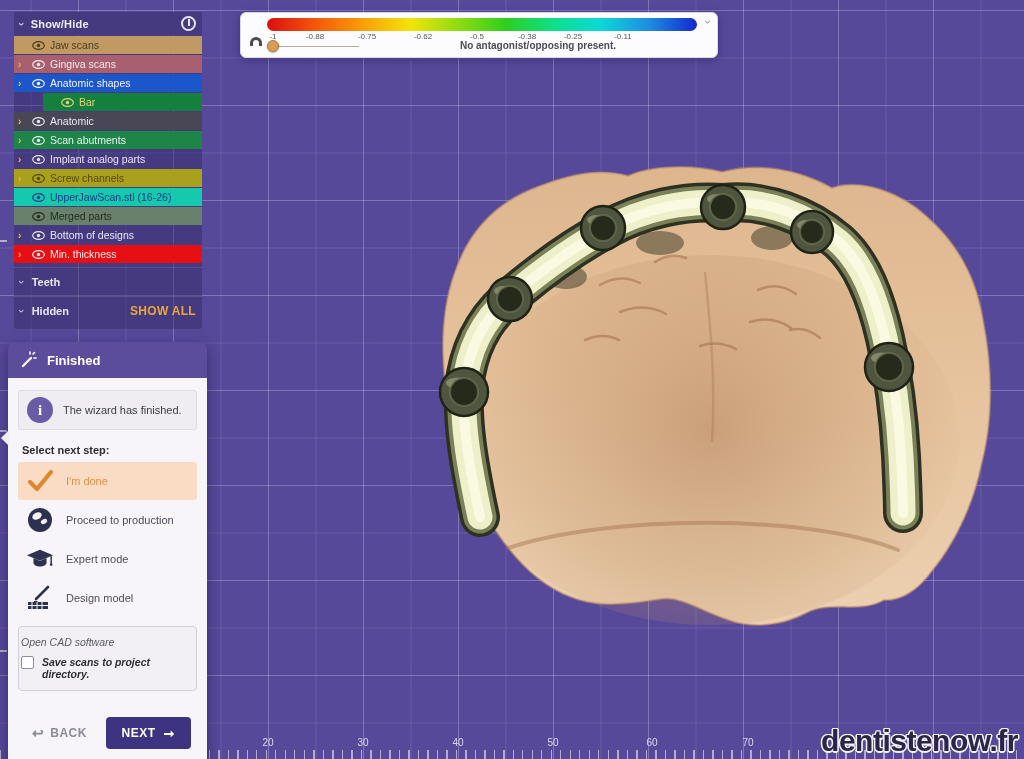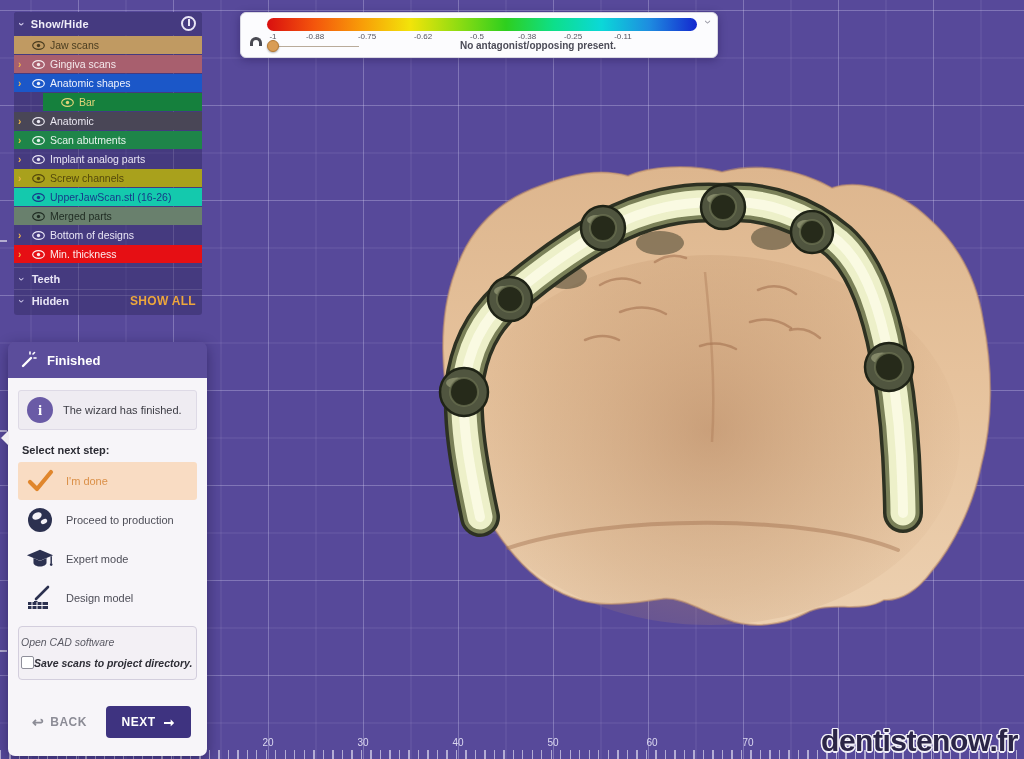--- a/index.html
+++ b/index.html
@@ -76,21 +76,21 @@
     position:relative; }
   .power-icon::after { content:""; position:absolute; left:4.5px; top:1px; width:2px; height:7px;
     background:#e8e5f5; }
   .layer-row {
     height:18px; margin-top:1px; display:flex; align-items:center;
     padding:4px 4px; font-size:10.5px; cursor:default; white-space:nowrap; overflow:hidden;
   }
   .layer-row .chev { width:12px; font-size:10px; font-weight:bold; color:#f0b54a; flex:none; }
   .layer-row .eye { flex:none; margin-right:5px; margin-left:2px; }
   .layer-row .lbl { overflow:hidden; text-overflow:ellipsis; }
-  .section-row { height:22px; display:flex; align-items:center; padding:4px 6px;
+  .section-row { height:22px; display:flex; align-items:center; padding:14px 6px;
     color:#e9e6f6; font-size:11px; font-weight:bold; border-top:1px solid rgba(255,255,255,.12); }
   .section-row .collapse { font-size:11px; margin-right:8px; transform:rotate(90deg); color:#cfc9ea; font-weight:normal; }
   .section-row .flex { flex:1; }
   .show-all { color:#eda63c; font-size:12px; font-weight:bold; letter-spacing:.3px; cursor:pointer; }
 
   
   .wizard {
     position:absolute; left:8px; top:342px; width:199px; z-index:5;
     border-radius:7px; box-shadow:0 4px 14px rgba(15,8,50,.45);
   }
@@ -113,21 +113,21 @@
   .prompt { margin:14px 4px 6px; font-size:11px; font-weight:bold; color:#2b2b33; }
   .step-row { display:flex; align-items:center; gap:12px; padding:7px 8px; min-height:38px;
     border-radius:3px; cursor:pointer; }
   .step-row .ic { width:28px; display:flex; justify-content:center; flex:none; }
   .step-row .step-lbl { font-size:11px; color:#4e4e58; }
   .step-row.hl { background:#f9dcc3; }
   .step-row.hl .step-lbl { color:#db9048; }
   .cad-box { margin-top:8px; background:#f3f0f5; border:1px solid #d3cedd; border-radius:4px;
     padding:9px 2px 10px;font-style:italic; }
   .cad-title { font-size:10.5px; color:#5a5a64; margin-bottom:8px; }
-  .cad-check-row { display:flex; align-items:center; cursor:pointer; }
+  .cad-check-row { display:flex; gap:8px; cursor:pointer; }
   .checkbox { width:13px; height:13px; background:#fff; border:1px solid #8f8f9a; border-radius:2px; flex:none; }
   .cad-check-lbl { font-size:10.5px; font-weight:bold; color:#2e2e36; }
   .wizard-footer { display:flex; align-items:center; justify-content:space-between;
     margin:26px 6px 8px 14px; }
   .back-btn { display:flex; align-items:center; gap:6px; color:#8c8c96; font-size:12px;
     font-weight:bold; cursor:pointer; letter-spacing:.5px; }
   .back-arrow { font-size:14px; }
   .next-btn { background:#3e3380; color:#fff; border:none; border-radius:4px;
     padding:9px 16px; font-size:12px; font-weight:bold; letter-spacing:.5px;
     display:flex; align-items:center; gap:8px; cursor:pointer;

